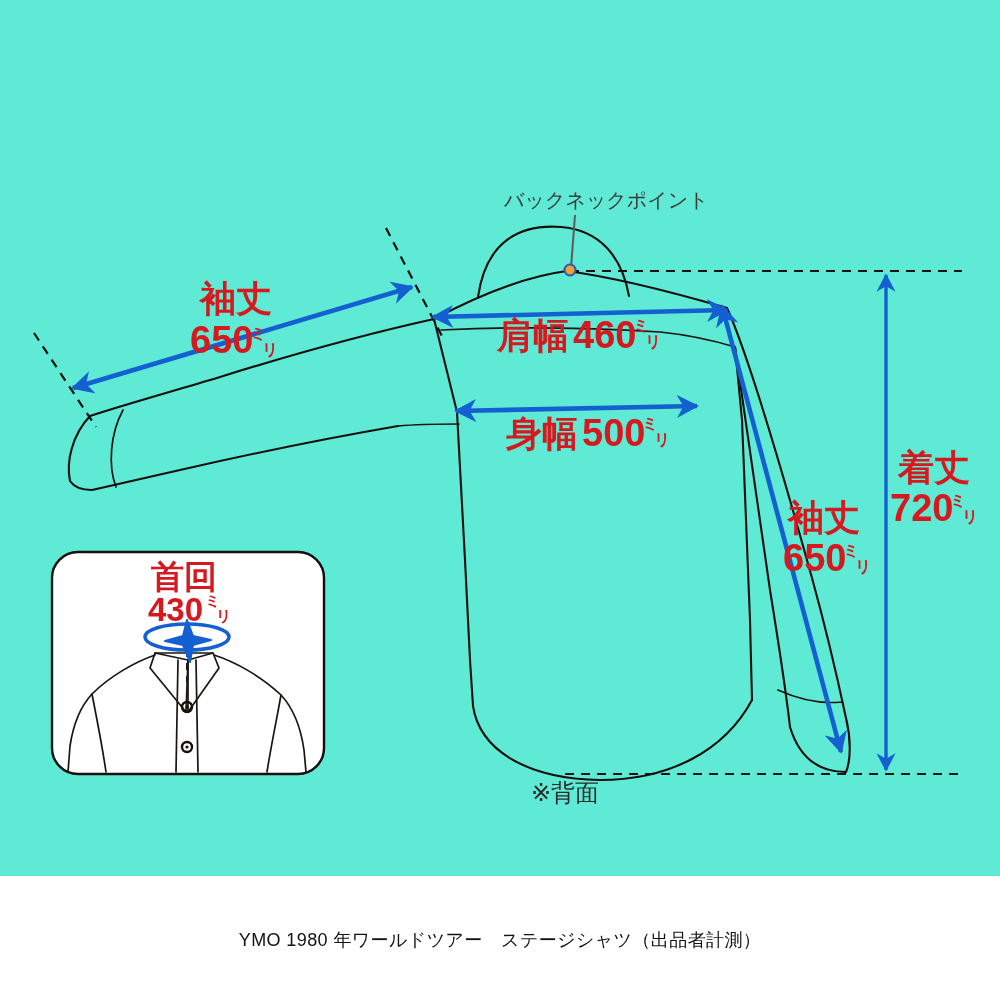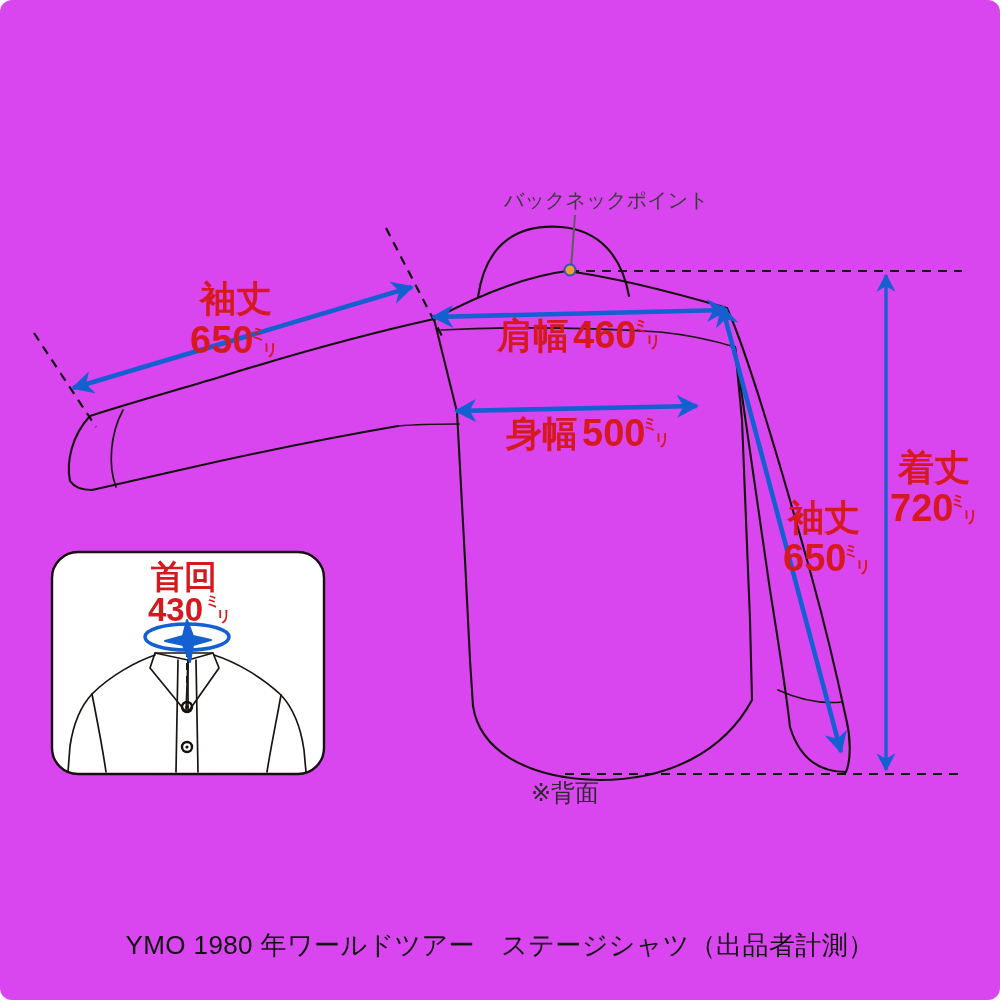--- a/index.html
+++ b/index.html
@@ -5,23 +5,22 @@
 <style>
   html,body{margin:0;padding:0;background:#ffffff;}
   body{
     width:1000px;height:1000px;
     font-family:"Liberation Sans","DejaVu Sans",sans-serif;
     overflow:hidden;
     position:relative;
   }
   #stage{
     position:relative;
-    width:1000px;height:1000px;
-    background:#d946ef;
-    border-radius:12px;
+    width:1000px;height:876px;
+    background:#5eead4;
   }
   svg#diagram{
     position:absolute;left:0;top:0;
     width:1000px;height:1000px;
     display:block;
   }
   .ink{fill:none;stroke:#15100e;stroke-width:2.1;stroke-linejoin:round;stroke-linecap:round;}
   .ink-thin{fill:none;stroke:#1b1512;stroke-width:1.7;stroke-linejoin:round;stroke-linecap:round;}
   .guide{fill:none;stroke:#111111;stroke-width:2.2;stroke-dasharray:9 7;stroke-linecap:butt;}
   .guide-thin{fill:none;stroke:#1a1a1a;stroke-width:2.0;stroke-dasharray:7 6;stroke-linecap:butt;}
@@ -44,21 +43,21 @@
     font-family:"Liberation Sans","DejaVu Sans",sans-serif;
     font-weight:700;
     fill:#d6191e;
   }
   .caption{
     position:absolute;
     left:0;right:0;
     top:928px;
     text-align:center;
     font-family:"Liberation Sans","DejaVu Sans",sans-serif;
-    font-size:26px;
+    font-size:18px;
     letter-spacing:0.4px;
     color:#121212;
     white-space:nowrap;
   }
   .backnote{
     font-family:"Liberation Sans","DejaVu Sans",sans-serif;
     font-size:24px;
     fill:#2a2a2a;
   }
 </style>

